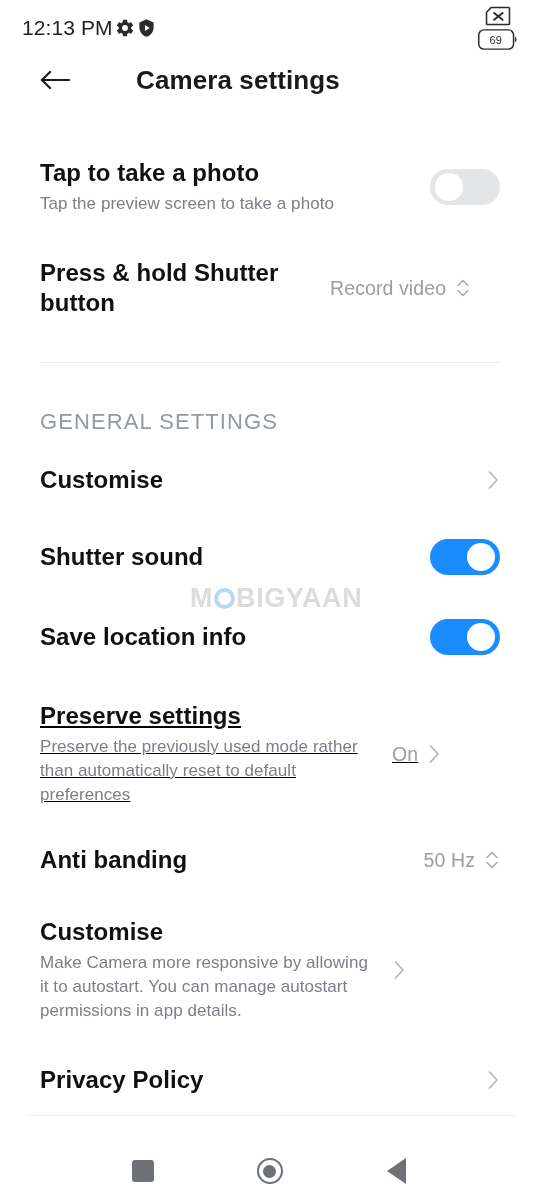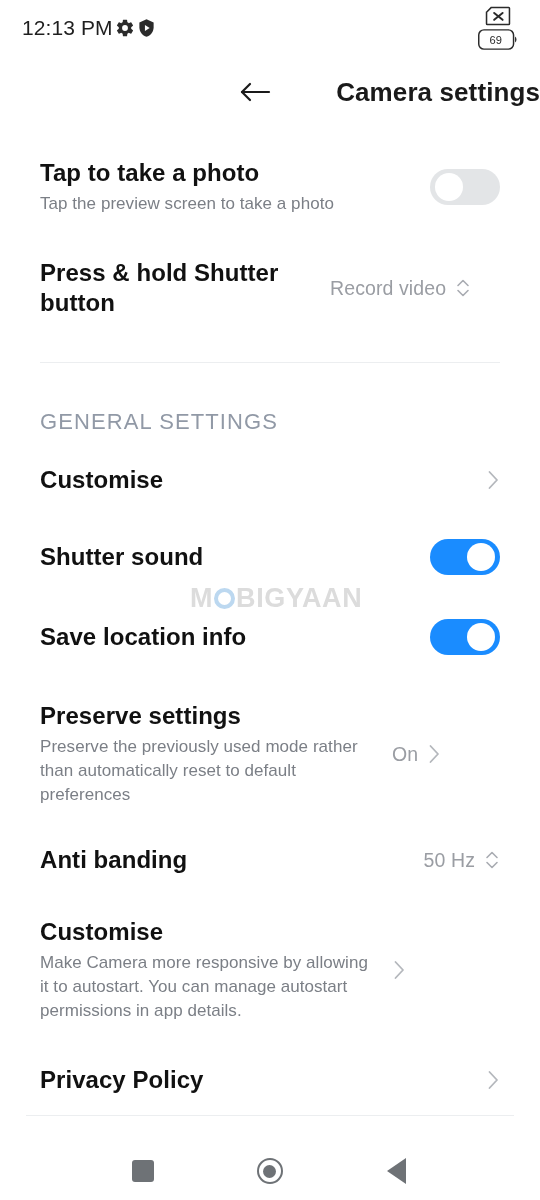--- a/index.html
+++ b/index.html
@@ -26,23 +26,23 @@
   .status-left { display: flex; align-items: center; gap: 2px; }
   .status-time {
     font-size: 21px; color: #1f1f1f; letter-spacing: .1px;
     font-family: "Liberation Sans", sans-serif;
   }
   .status-right { margin-left: auto; display: flex; align-items: center; gap: 3px; flex-direction: column; }
   .icon-svg { display: block; }
 
   
   .header {
-    position: absolute; top: 52px; left: 0;
+    position: absolute; top: 40px; left: 0;
     width: 540px; height: 80px;
-    display: flex; align-items: center; justify-content: flex-end;
+    display: flex; align-items: center;
   }
   .back-btn {
     width: 62px; height: 62px; margin-left: 24px;
     display: flex; align-items: center; justify-content: center;
   }
   .header-title {
     font-size: 26px; font-weight: bold; color: #1a1a1a;
     margin-left: 50px; letter-spacing: .1px;
   }
 
@@ -252,21 +252,21 @@
       <div class="row-text">
         <div class="row-title">Save location info</div>
       </div>
       <div class="row-right">
         <div class="toggle on">
           <span class="knob"></span>
         </div>
       </div>
     </div>
 
-    <div class="row row-preserve" style="padding-top:28px;">
+    <div class="row row-preserve" style="padding-top:28px;text-decoration:underline;">
       <div class="row-text">
         <div class="row-title">Preserve settings</div>
         <div class="row-sub">Preserve the previously used mode rather than automatically reset to default preferences</div>
       </div>
       <div class="row-right">
         <span class="row-value">On</span>
         <span>
           <svg class="icon-svg" width="14" height="24" viewBox="0 0 14 24" fill="none" stroke="#b4b7bc" stroke-width="1.8" stroke-linecap="round" stroke-linejoin="round">
             <path d="M3.5 4 L11 12 L3.5 20"></path>
           </svg>

